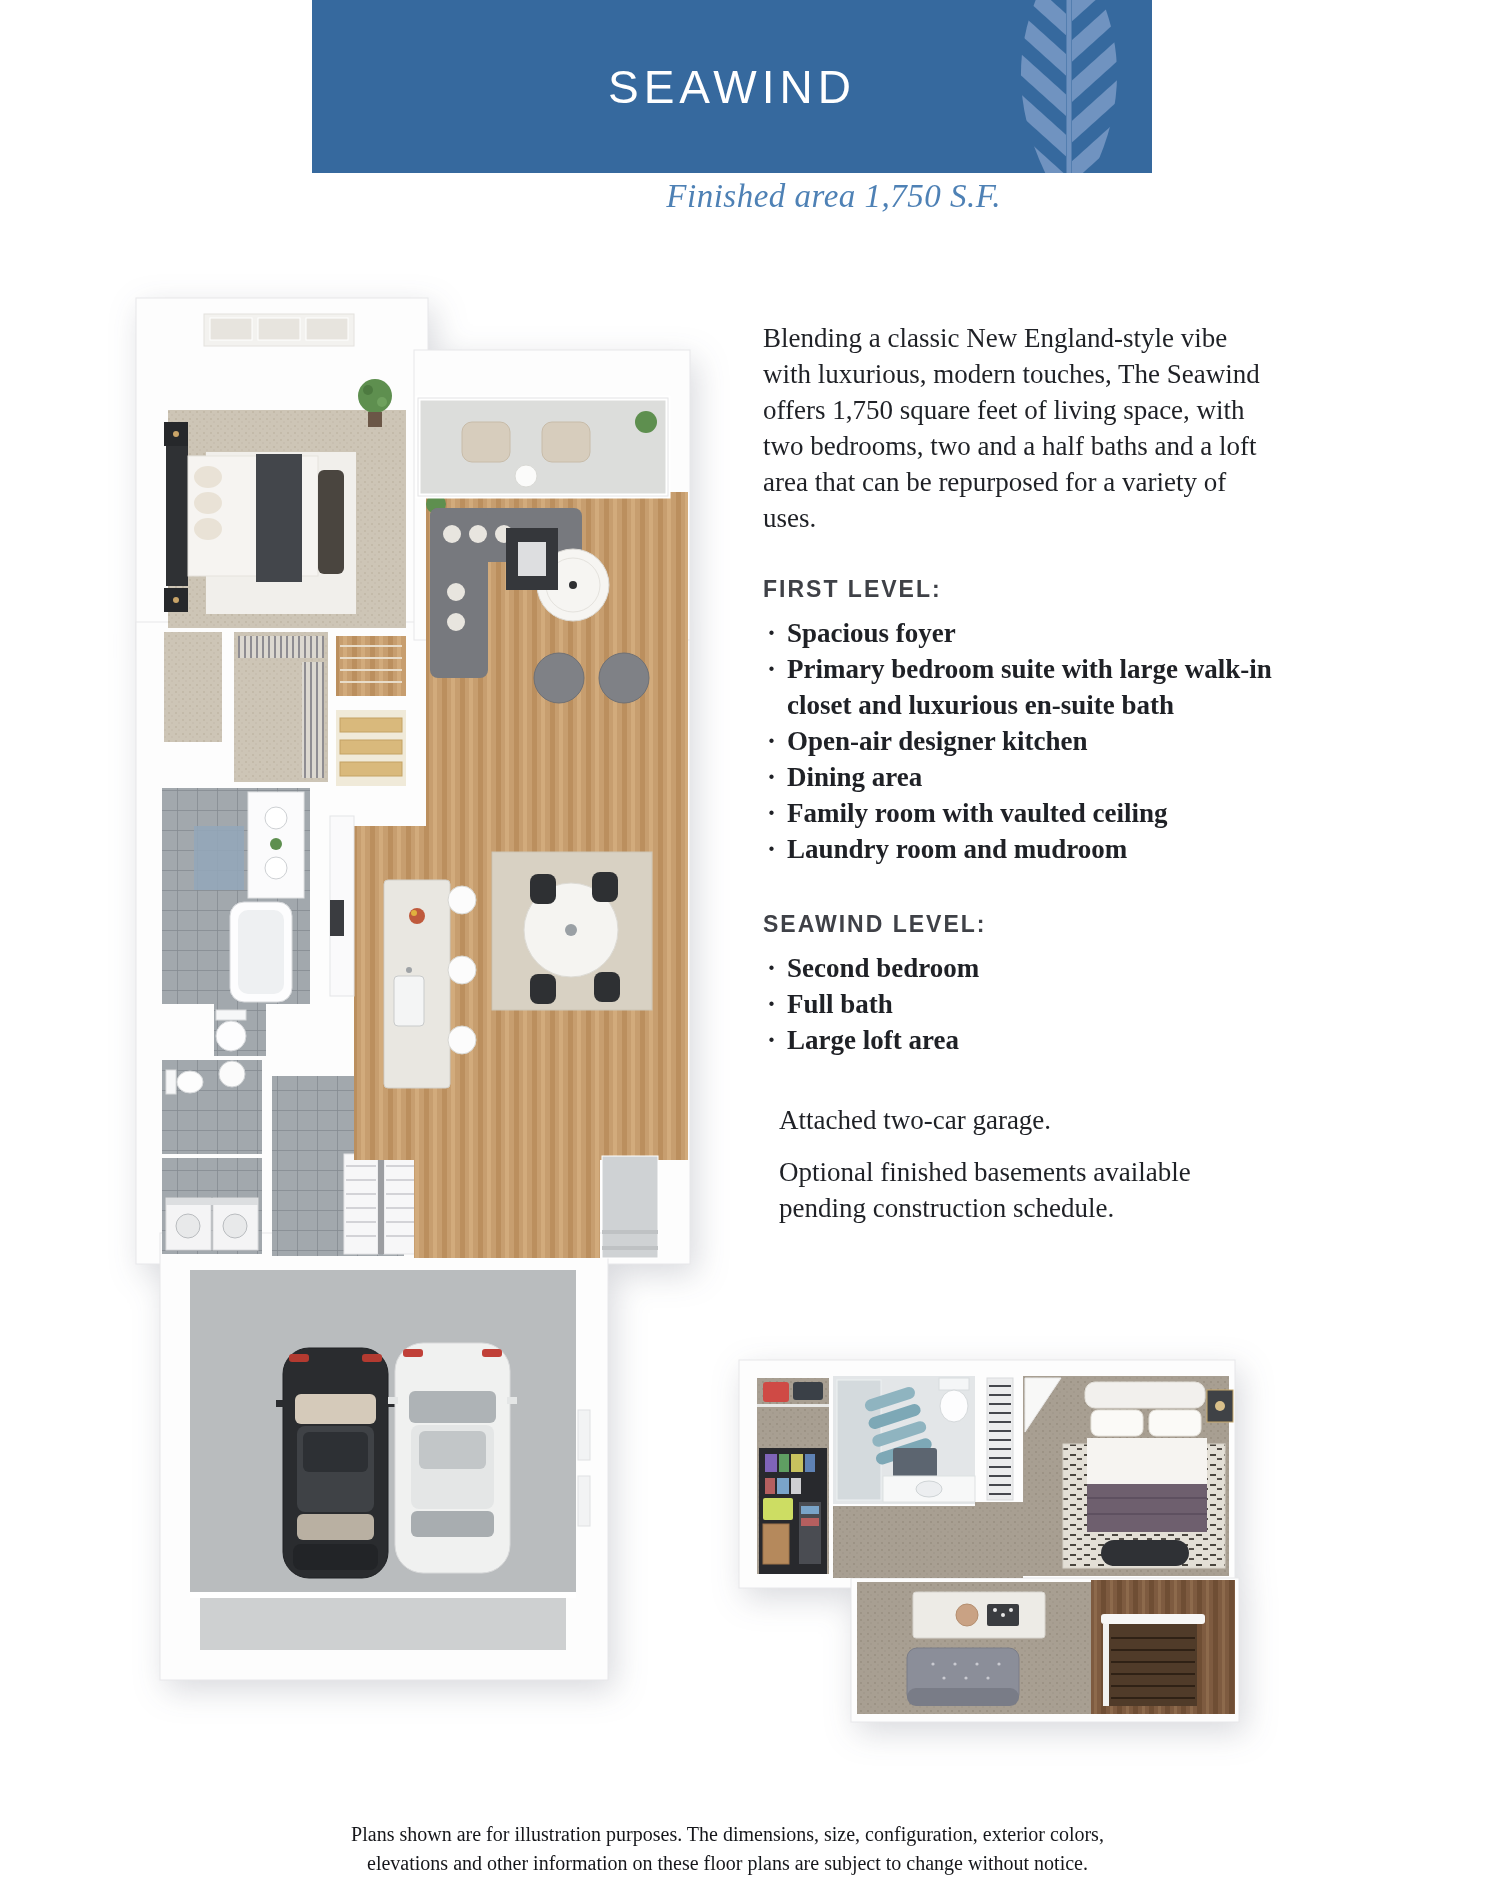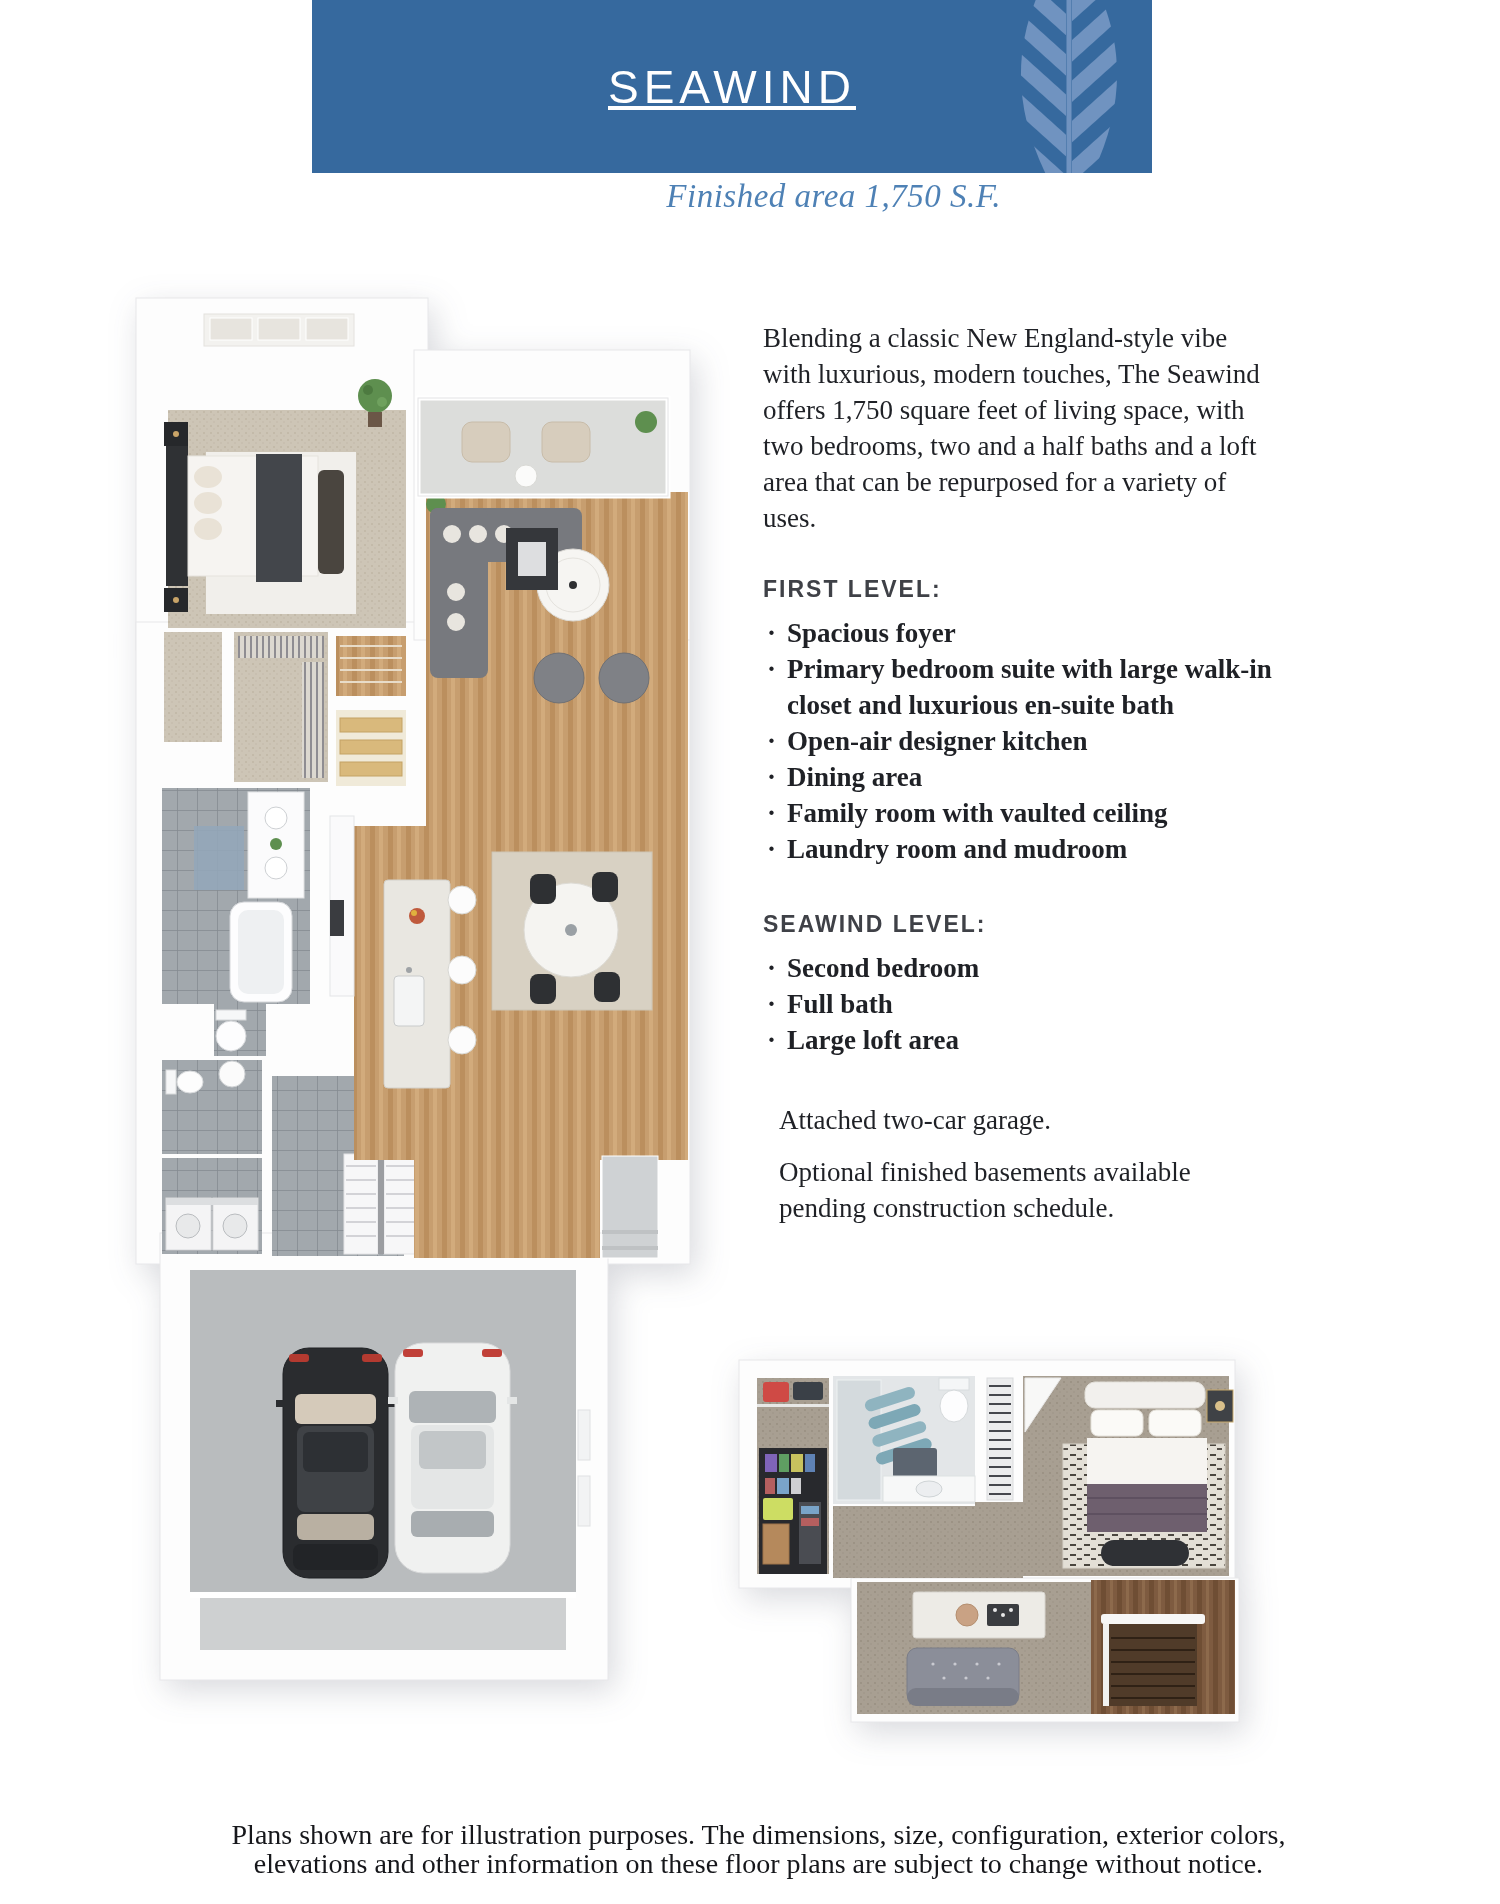--- a/index.html
+++ b/index.html
@@ -9,21 +9,21 @@
   }
   .page{position:absolute;inset:0;}
   
   .banner{
     position:absolute;left:312px;top:0;width:840px;height:173px;
     background:#36699e;overflow:hidden;
   }
   .banner h1{
     position:absolute;inset:0;margin:8px;display:flex;align-items:center;justify-content:center;
     font-family:"Liberation Sans", sans-serif;font-weight:400;font-size:46px;
-    letter-spacing:5px;color:#ffffff;text-decoration:underline;
+    letter-spacing:5px;color:#ffffff;
   }
   .leaf{position:absolute;right:0;top:0;height:173px;width:170px;}
   
   .subtitle{
     position:absolute;left:401px;top:174px;width:600px;text-align:right;
     font-style:italic;font-size:33px;line-height:44px;color:#4e81b5;letter-spacing:0.5px;
   }
   
   .desc{position:absolute;left:763px;top:320px;width:512px;}
   .desc p.intro{margin:0 0 40px;font-size:27px;line-height:36px;}
@@ -38,21 +38,21 @@
   .desc li::before{content:"\00B7";position:absolute;left:4px;font-weight:700;}
   .desc p.outro{margin:16px;font-size:27px;line-height:36px;}
   
   .plan-main{position:absolute;left:118px;top:270px;width:582px;height:1412px;
     filter:drop-shadow(6px 10px 16px rgba(45,50,70,.18));}
   .plan-second{position:absolute;left:733px;top:1352px;width:512px;height:380px;
     filter:drop-shadow(6px 10px 16px rgba(45,50,70,.18));}
   
   .footer{
     position:absolute;left:0;top:1820px;width:1455px;text-align:center;
-    font-size:28px;line-height:29px;color:#16171b;padding-left:31px;
+    font-size:20px;line-height:29px;color:#16171b;
   }
 </style>
 </head>
 <body>
 
 <div class="page">
 
   <header class="banner">
     <h1>SEAWIND</h1>
     <svg class="leaf" viewBox="0 0 170 173" aria-hidden="true">

